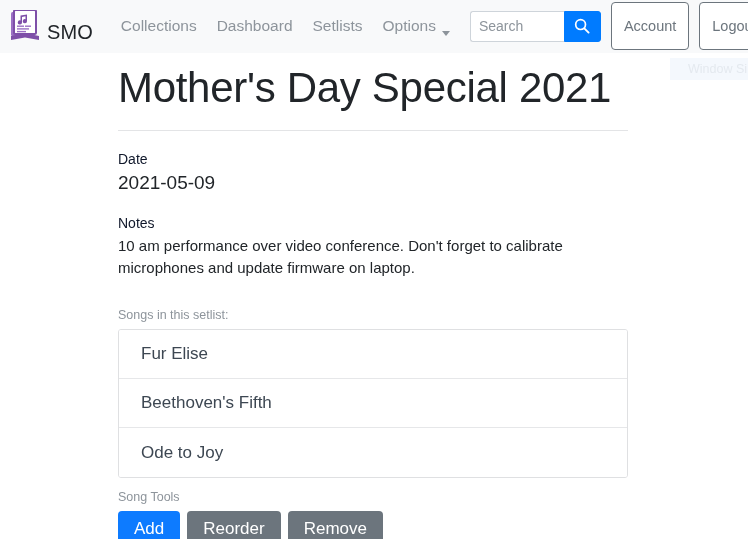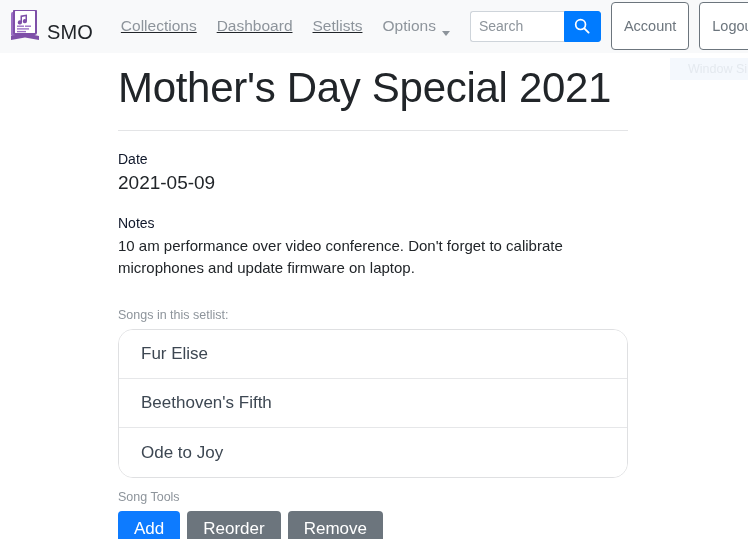--- a/index.html
+++ b/index.html
@@ -44,21 +44,20 @@
     line-height: 1;
     letter-spacing: 0.1px;
   }
   .nav-links {
     display: flex;
     align-items: center;
     gap: 0px;
     list-style: none;
     margin: 0;
     padding: 0;
-    text-decoration: underline;
   }
   .nav-link {
     font-size: 15.5px;
     color: #8d949b;
     text-decoration: none;
     padding: 6px 10px;
     white-space: nowrap;
     cursor: pointer;
   }
   .nav-link.dropdown {
@@ -193,21 +192,21 @@
     color: #8d949b;
     margin: 0;
     padding-top: 27px;
     padding-bottom: 6px;
     line-height: 1.3;
   }
 
   .list-group {
     width: 510px;
     border: 1px solid #dfe0e2;
-    border-radius: 15px;
+    border-radius: 3px;
     background: #ffffff;
     overflow: hidden;
   }
   .list-item {
     height: 49px;
     display: flex;
     align-items: center;
     padding-left: 22px;
     font-size: 17px;
     color: #3d4752;

